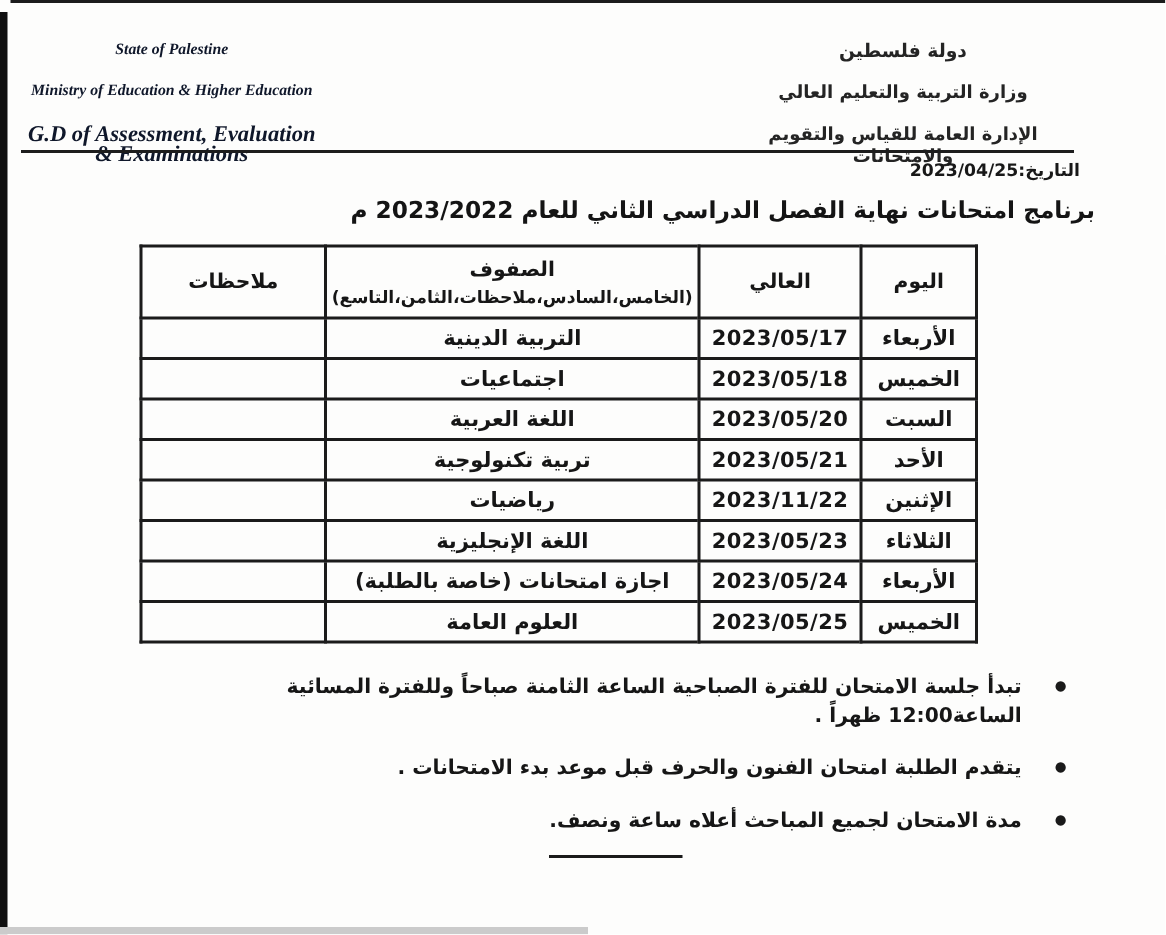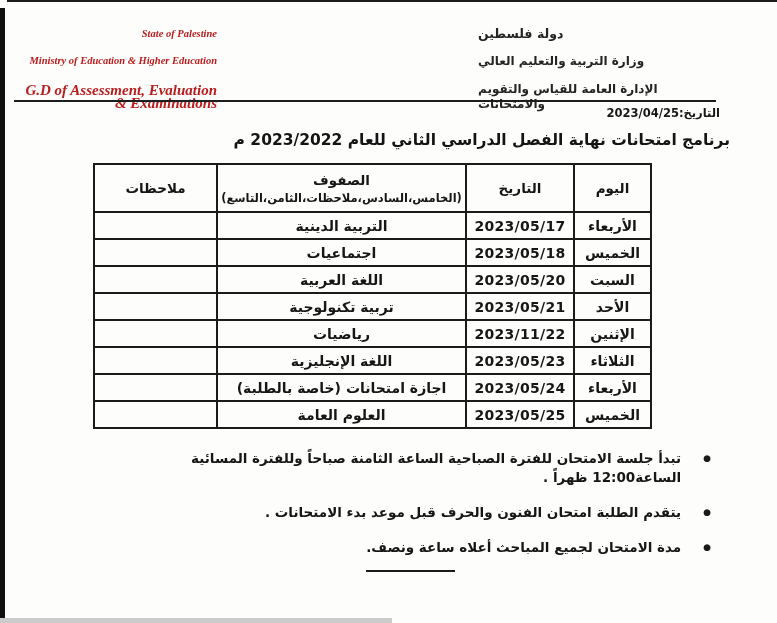--- a/index.html
+++ b/index.html
@@ -8,26 +8,26 @@
     position:relative; width:777px; height:623px;
     background:#fdfdfc; color:#1a1a1a; overflow:hidden;
     font-family:"DejaVu Sans", sans-serif;
   }
   
   .scan-top   { position:absolute; top:0; left:7px; right:0; height:2px; background:#1c1c1c; }
   .scan-left  { position:absolute; top:8px; left:0; width:5px; bottom:0; background:#101010; }
   .scan-bottom{ position:absolute; bottom:0; left:0; width:392px; height:5px; background:#cbcbcb; }
 
   
-  .lh-en { position:absolute; left:12px; top:27px; width:205px; text-align:right;
-           font-family:"Liberation Serif","DejaVu Serif",serif; font-style:italic; font-weight:bold; color:#b91c1c; }
+  .lh-en { position:absolute; left:12px; top:27px; width:205px; text-align:center;
+           font-family:"Liberation Serif","DejaVu Serif",serif; font-style:italic; font-weight:bold; color:#0f172a; }
   .lh-en .l1 { font-size:10.5px; line-height:13px; margin-bottom:14px; }
   .lh-en .l2 { font-size:10.5px; line-height:13px; margin-bottom:17px; }
   .lh-en .l3 { font-size:15px;   line-height:13px; }
-  .lh-ar { position:absolute; left:478px; top:26px; width:248px; text-align:left;
+  .lh-ar { position:absolute; left:478px; top:26px; width:248px; text-align:center;
            direction:rtl; font-weight:bold; color:#242424; }
   .lh-ar .l1 { font-size:12.5px; line-height:15px; margin-bottom:13px; }
   .lh-ar .l2 { font-size:12px;   line-height:15px; margin-bottom:13px; }
   .lh-ar .l3 { font-size:12px;   line-height:15px; }
 
   .rule { position:absolute; top:100px; left:14px; width:702px; height:2px; background:#1d1d1d; }
   .date-line { position:absolute; top:106px; right:57px; direction:rtl;
                font-weight:bold; font-size:11.5px; color:#181818; }
 
   .doc-title { position:absolute; top:131px; left:0; width:730px; text-align:right;
@@ -81,21 +81,21 @@
   <table class="sched">
     <colgroup>
       <col class="col-day">
         <col class="col-date">
         <col class="col-classes">
         <col class="col-notes">
     </colgroup>
     <thead>
       <tr>
         <th>اليوم</th>
-        <th>التاريخ</th>
+        <th>العالي</th>
         <th>
           <div>الصفوف</div>
           <div class="classes-sub">(الخامس،السادس،ملاحظات،الثامن،التاسع)</div>
         </th>
         <th>ملاحظات</th>
       </tr>
     </thead>
     <tbody>
       <tr>
         <td>الأربعاء</td>

